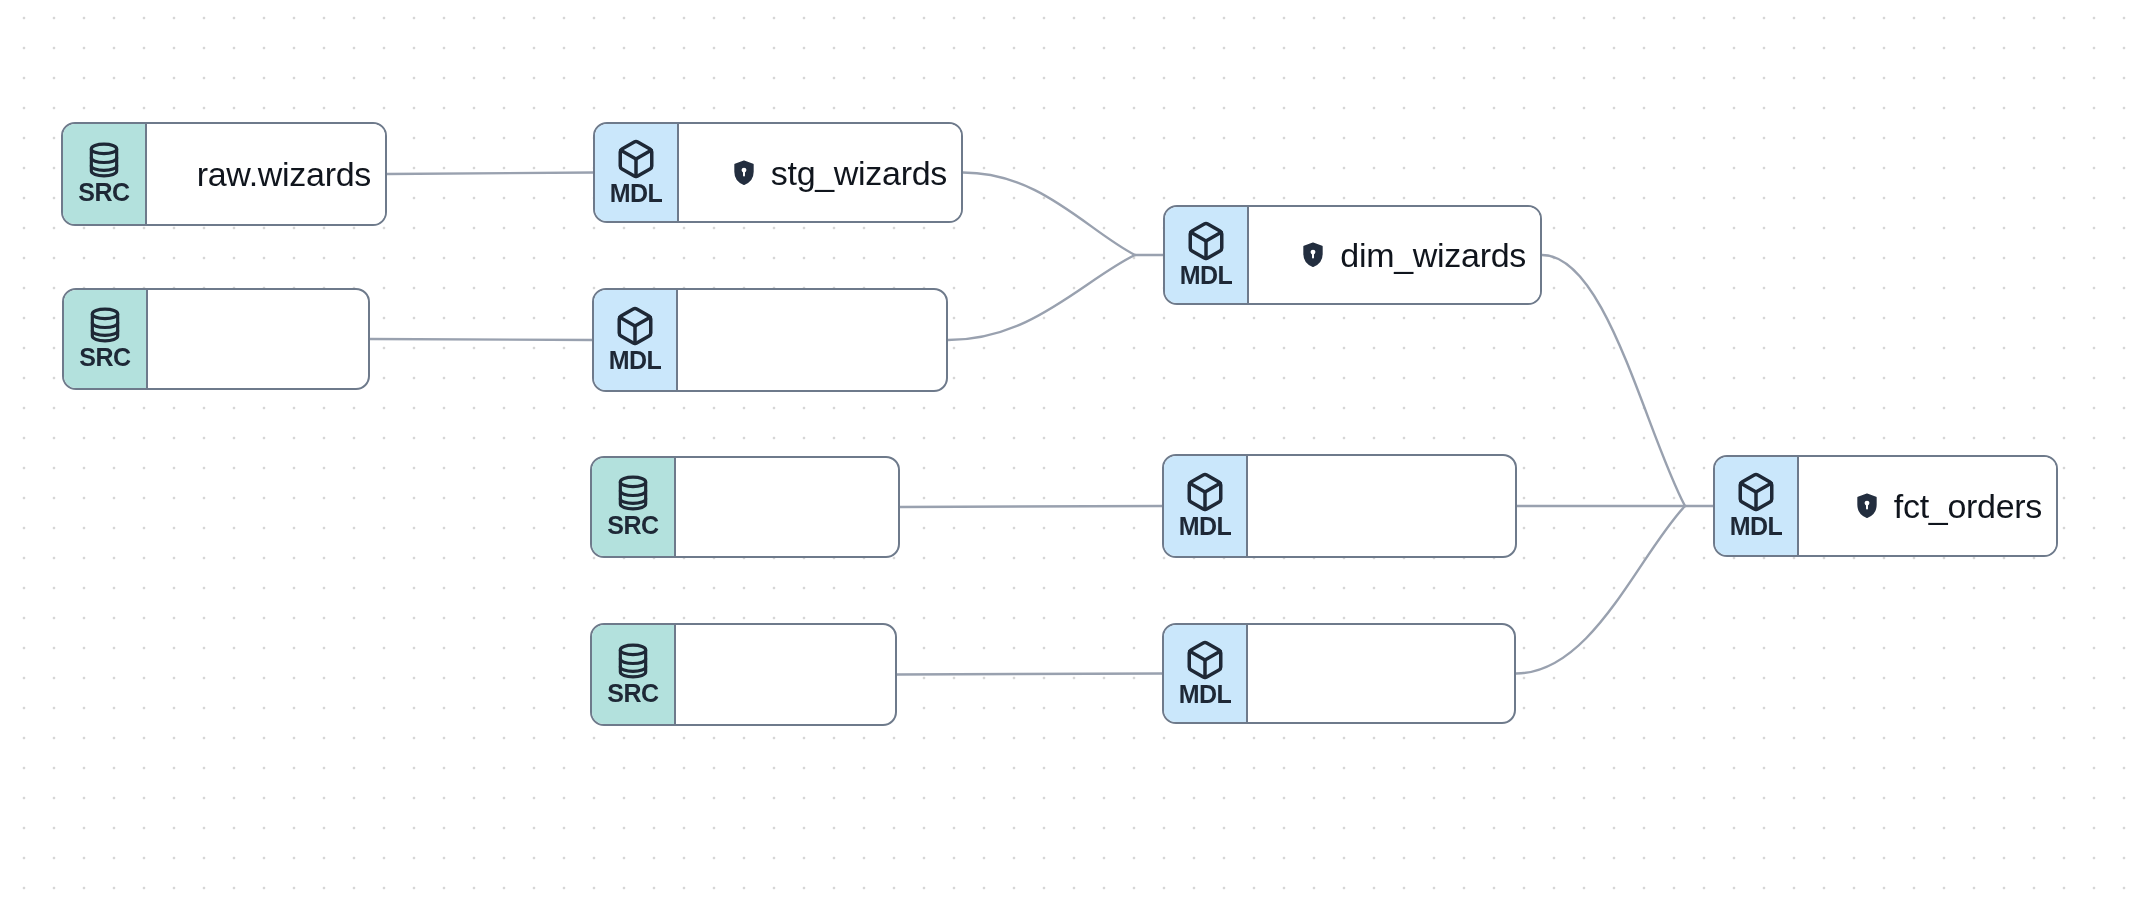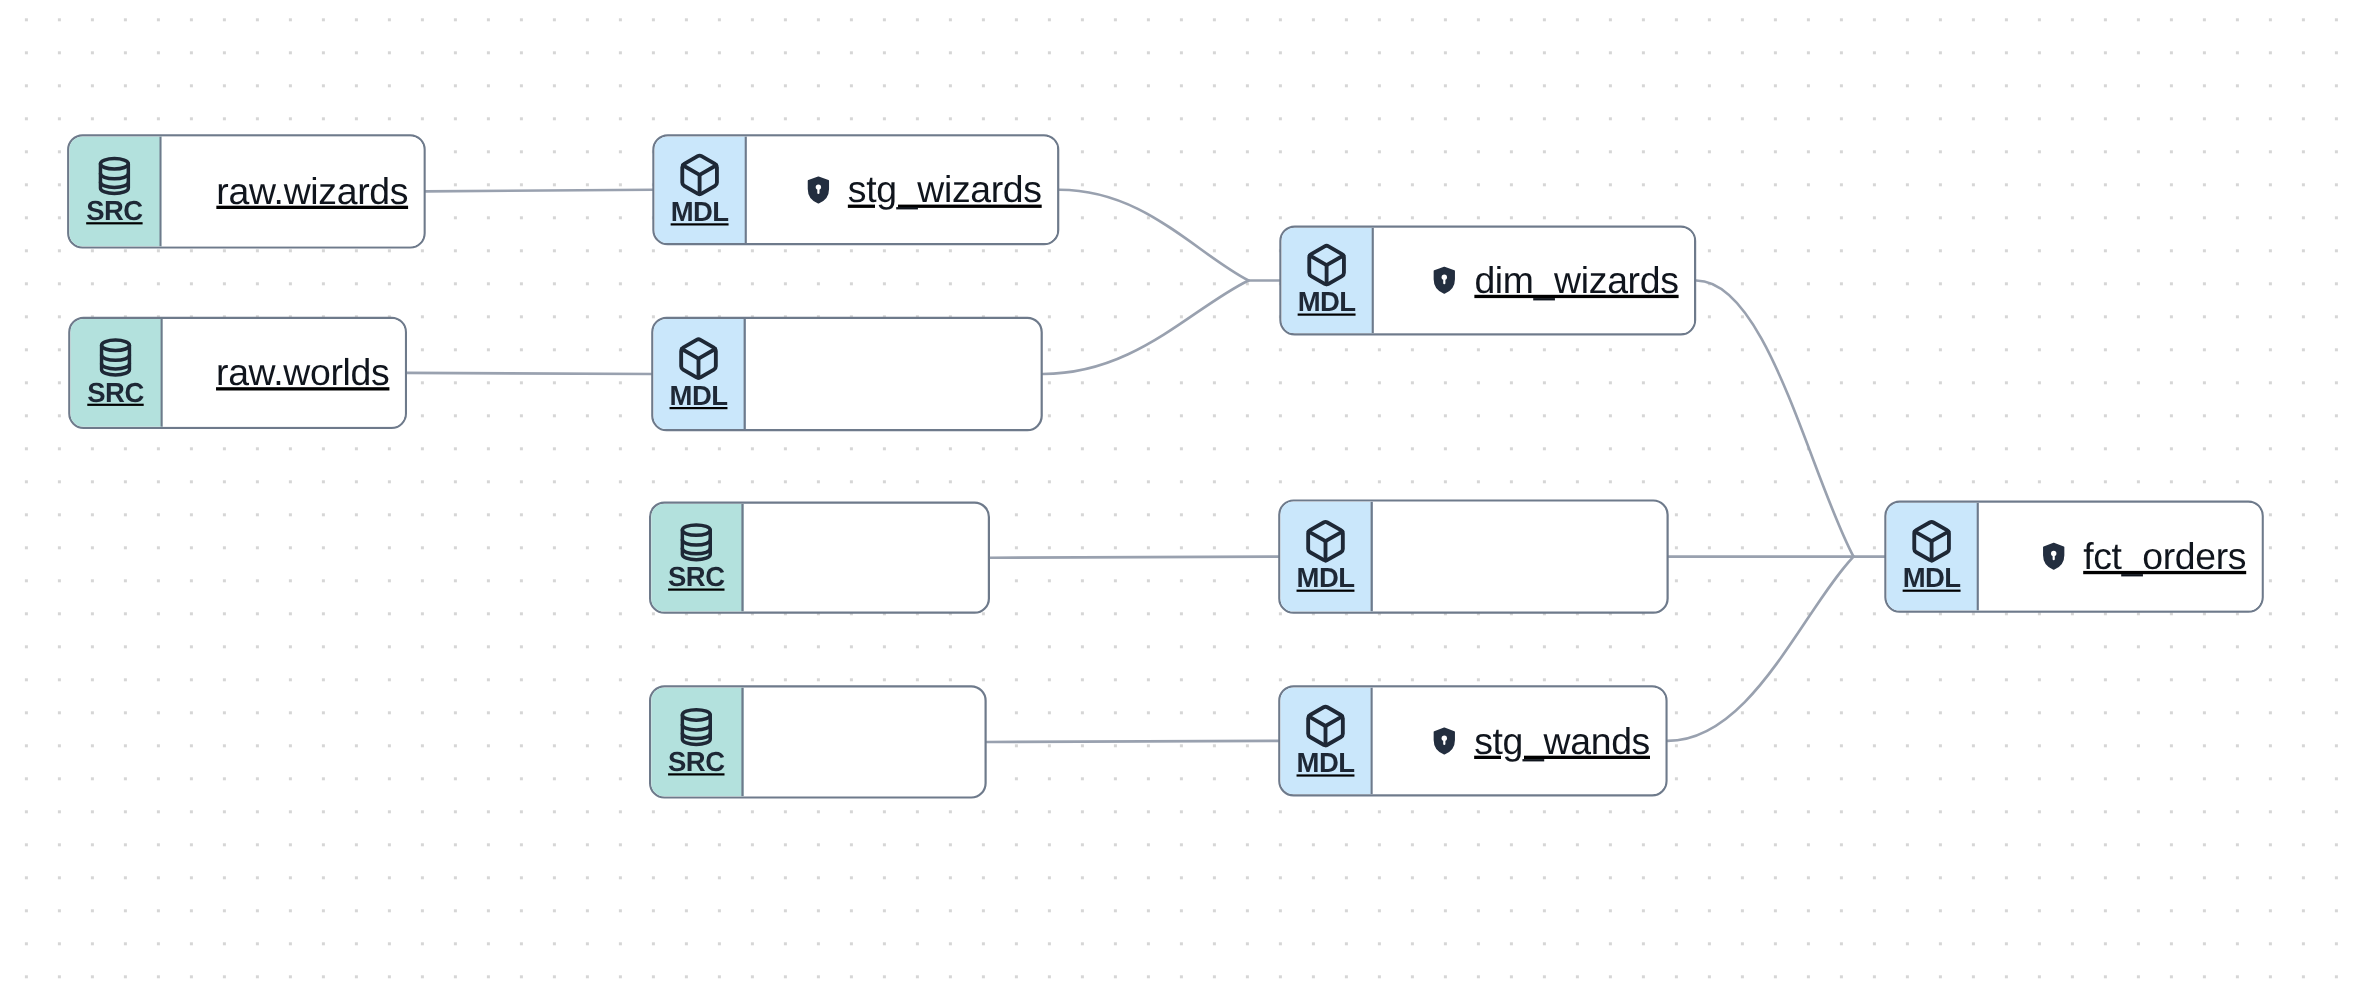--- a/index.html
+++ b/index.html
@@ -22,21 +22,20 @@
   .node {
     position: absolute;
     display: flex;
     align-items: stretch;
     background: #ffffff;
     border: 2px solid #6e7a8b;
     border-radius: 14px;
     box-sizing: border-box;
     overflow: hidden;
     cursor: pointer;
-    text-decoration: underline;
   }
   .badge {
     width: 84px;
     flex: 0 0 84px;
     display: flex;
     flex-direction: column;
     align-items: center;
     justify-content: center;
     gap: 1px;
     border-right: 2px solid #6e7a8b;
@@ -133,24 +132,20 @@
        <span class="icon">
        <svg width="38" height="38" viewBox="0 0 24 24" fill="none" stroke="#1e2836" stroke-width="2" stroke-linecap="round" stroke-linejoin="round">
          <ellipse cx="12" cy="5" rx="8" ry="3"></ellipse>
          <path d="M4 5v14c0 1.66 3.58 3 8 3s8-1.34 8-3V5"></path>
          <path d="M4 10.6c0 1.66 3.58 3 8 3s8-1.34 8-3"></path>
          <path d="M4 15.6c0 1.66 3.58 3 8 3s8-1.34 8-3"></path>
        </svg>
      </span>
        <span class="badge-label">SRC</span>
      </div>
-     <div class="node-body">
-
-       <span class="node-name">raw.worlds</span>
-     </div>
       </div>
       <div class="node" style="left: 592px; top: 288px; width: 356px; height: 104px; border-color: rgb(110, 122, 139);">
         <div class="badge" style="background: rgb(202, 231, 251); border-right-color: rgb(110, 122, 139);">
        <span class="icon">
        <svg width="42" height="42" viewBox="0 0 24 24" fill="none" stroke="#1e2836" stroke-width="2" stroke-linecap="round" stroke-linejoin="round">
          <path d="M21 8a2 2 0 0 0-1-1.73l-7-4a2 2 0 0 0-2 0l-7 4A2 2 0 0 0 3 8v8a2 2 0 0 0 1 1.73l7 4a2 2 0 0 0 2 0l7-4A2 2 0 0 0 21 16Z"></path>
          <path d="m3.3 7 8.7 5 8.7-5"></path>
          <path d="M12 22V12"></path>
        </svg>
      </span>
@@ -221,30 +216,20 @@
         <div class="badge" style="background: rgb(202, 231, 251); border-right-color: rgb(110, 122, 139);">
        <span class="icon">
        <svg width="42" height="42" viewBox="0 0 24 24" fill="none" stroke="#1e2836" stroke-width="2" stroke-linecap="round" stroke-linejoin="round">
          <path d="M21 8a2 2 0 0 0-1-1.73l-7-4a2 2 0 0 0-2 0l-7 4A2 2 0 0 0 3 8v8a2 2 0 0 0 1 1.73l7 4a2 2 0 0 0 2 0l7-4A2 2 0 0 0 21 16Z"></path>
          <path d="m3.3 7 8.7 5 8.7-5"></path>
          <path d="M12 22V12"></path>
        </svg>
      </span>
        <span class="badge-label">MDL</span>
      </div>
-     <div class="node-body">
-       <span class="shield">
-     <svg width="28" height="28" viewBox="0 0 24 24">
-       <path d="M12 1.9 19.6 4.7 V11 C19.6 16.3 16.4 19.9 12 21.6 C7.6 19.9 4.4 16.3 4.4 11 V4.7 Z" fill="#232e3f" stroke="#232e3f" stroke-width="1.4" stroke-linejoin="round"></path>
-       <circle cx="12" cy="9.5" r="2.1" fill="#ffffff"></circle>
-       <rect x="11.15" y="10.6" width="1.7" height="4.3" rx="0.85" fill="#ffffff"></rect>
-     </svg>
-   </span>
-       <span class="node-name">stg_wands</span>
-     </div>
       </div>
       <div class="node" style="left: 1713px; top: 455px; width: 345px; height: 102px; border-color: rgb(110, 122, 139);">
         <div class="badge" style="background: rgb(202, 231, 251); border-right-color: rgb(110, 122, 139);">
        <span class="icon">
        <svg width="42" height="42" viewBox="0 0 24 24" fill="none" stroke="#1e2836" stroke-width="2" stroke-linecap="round" stroke-linejoin="round">
          <path d="M21 8a2 2 0 0 0-1-1.73l-7-4a2 2 0 0 0-2 0l-7 4A2 2 0 0 0 3 8v8a2 2 0 0 0 1 1.73l7 4a2 2 0 0 0 2 0l7-4A2 2 0 0 0 21 16Z"></path>
          <path d="m3.3 7 8.7 5 8.7-5"></path>
          <path d="M12 22V12"></path>
        </svg>
      </span>

